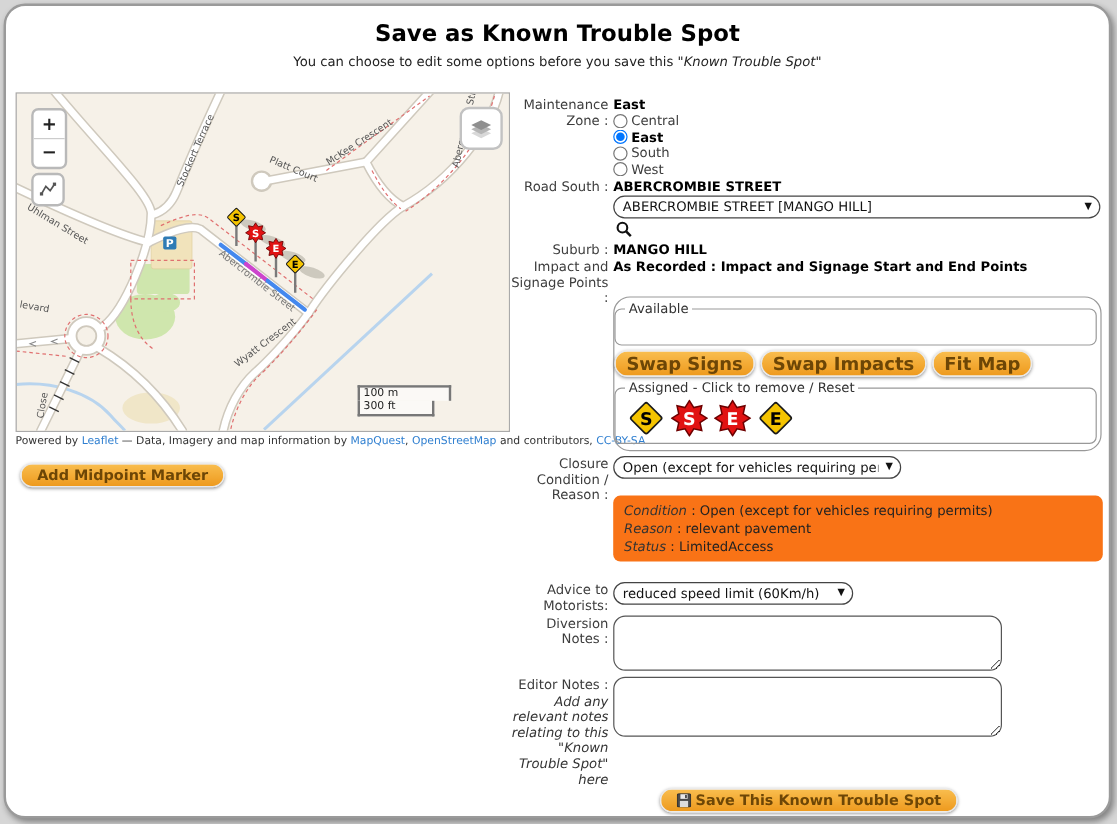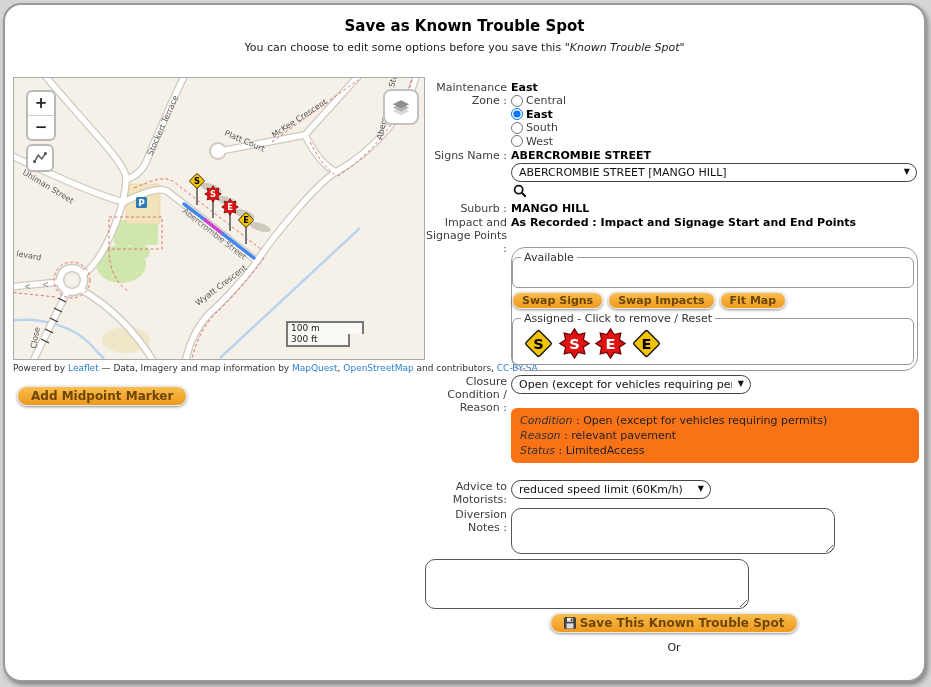--- a/index.html
+++ b/index.html
@@ -1,44 +1,44 @@
 <!DOCTYPE html>
 <html><head>
 <meta charset="utf-8">
 <style>
   html,body{margin:0;padding:0;width:931px;height:687px;background:#d6d6d6;
     font-family:"DejaVu Sans","Liberation Sans",sans-serif;}
   .panel{position:absolute;left:3px;top:3px;width:919px;height:675px;background:#fff;
     border:2px solid #9a9a9a;border-radius:18px;box-shadow:2px 3px 5px rgba(0,0,0,.4);overflow:hidden;}
   .hdr{position:absolute;left:0;top:12px;width:100%;text-align:center;}
-  .hdr h1{margin:0;font-size:15px;color:#000;}
+  .hdr h1{margin:0;font-size:19px;color:#000;}
   .hdr .sub{margin-top:6px;font-size:11px;color:#222;}
   .hdr .sub i{font-style:italic;}
 
   
   .map-col{position:absolute;left:8px;top:72px;width:412px;}
   .map{position:relative;width:410px;height:281px;border:1px solid #aaa;background:#f6f1e8;overflow:hidden;}
   .map svg{display:block;}
   .zoomctl{position:absolute;left:12px;top:12px;width:26px;border:2px solid #b9b9b9;border-radius:6px;background:#fff;overflow:hidden;}
   .zoomctl .zb{height:23px;line-height:23px;text-align:center;font-weight:bold;font-size:15px;color:#222;cursor:pointer;}
   .zoomctl .zb+.zb{border-top:1px solid #ccc;}
   .drawctl{position:absolute;left:12px;top:66px;width:24px;height:24px;border:2px solid #b9b9b9;border-radius:6px;background:#fff;display:flex;align-items:center;justify-content:center;}
   .layersctl{position:absolute;right:5px;top:11px;width:32px;height:32px;border:2px solid #c2c2c2;border-radius:8px;background:#fff;display:flex;align-items:center;justify-content:center;}
-  .scale{position:absolute;left:272px;top:243px;font-size:9px;color:#222;}
+  .scale{position:absolute;left:284px;top:243px;font-size:9px;color:#222;}
   .scale .bar{background:rgba(255,255,255,.6);border:2px solid #777;border-top:none;padding:0 3px;line-height:11px;}
   .scale .bar.m{width:68px;border-bottom:none;border-top:2px solid #777;}
   .scale .bar.ft{width:54px;}
   .attribution{margin-top:3px;font-size:9px;color:#333;white-space:nowrap;}
   .attribution a{color:#2f7fd0;text-decoration:none;cursor:pointer;}
 
   
   .btn-orange{display:inline-block;background:linear-gradient(#f9bd4e,#ee9a1e);border:1px solid #e8e8e8;
     border-radius:12px;color:#6d4606;font-weight:bold;font-size:12px;padding:2px 13px;
     box-shadow:0 1px 3px rgba(0,0,0,.45);cursor:pointer;font-family:inherit;}
-  .btn-orange.small{font-size:11px;padding:1px 9px;}
+  .btn-orange.small{font-size:15px;padding:1px 9px;}
   .add-mid{margin:13px 0 0 4px;}
 
   
   .form-col{position:absolute;left:420px;top:76px;width:498px;font-size:11px;color:#3d3d3d;}
   .row{display:flex;margin-bottom:1px;}
   .lbl{width:82px;min-width:82px;text-align:right;padding-right:4px;line-height:13px;}
   .val{flex:1;color:#000;}
   .bold{font-weight:bold;color:#000;}
   .radio-line{display:flex;align-items:center;height:13.5px;color:#3d3d3d;}
   .radio-line input{width:12px;height:12px;margin:0 3px 0 0;}
@@ -242,21 +242,21 @@
           <span>South</span>
         </label>
         <label class="radio-line">
           <input type="radio" name="zone" style="">
           <span>West</span>
         </label>
       </div>
     </div>
 
     <div class="row">
-      <div class="lbl">Signs Name :</div>
+      <div class="lbl">Road South :</div>
       <div class="val">
         <div class="bold">ABERCROMBIE STREET</div>
         <span class="sel" style="width:406px;margin-top:1px;">
           <select>
             <option>ABERCROMBIE STREET [MANGO HILL]</option>
           </select>
           <span class="arr">▼</span>
         </span>
         <div class="searchrow">
           <svg width="14" height="14" viewBox="0 0 16 16">
@@ -337,20 +337,24 @@
     </div>
 
     <div class="row" style="margin-top:2px;">
       <div class="lbl">Diversion Notes :</div>
       <div class="val">
         <textarea style=""></textarea>
       </div>
     </div>
 
     <div class="row" style="margin-top:2px;">
+      <div class="lbl">
+        <span>Editor Notes :</span>
+        <div class="help">Add any relevant notes relating to this "Known Trouble Spot" here</div>
+      </div>
       <div class="val">
         <textarea style="height: 44px;"></textarea>
       </div>
     </div>
 
     <div class="bottom">
       <button class="btn-orange">
         <svg class="floppy" width="12" height="12" viewBox="0 0 14 14">
           <rect x="0.5" y="0.5" width="13" height="13" rx="1.5" fill="#4a4a4a" stroke="#2d2d2d"></rect>
           <rect x="3.5" y="1" width="7" height="4.5" fill="#e9e9e9"></rect>

